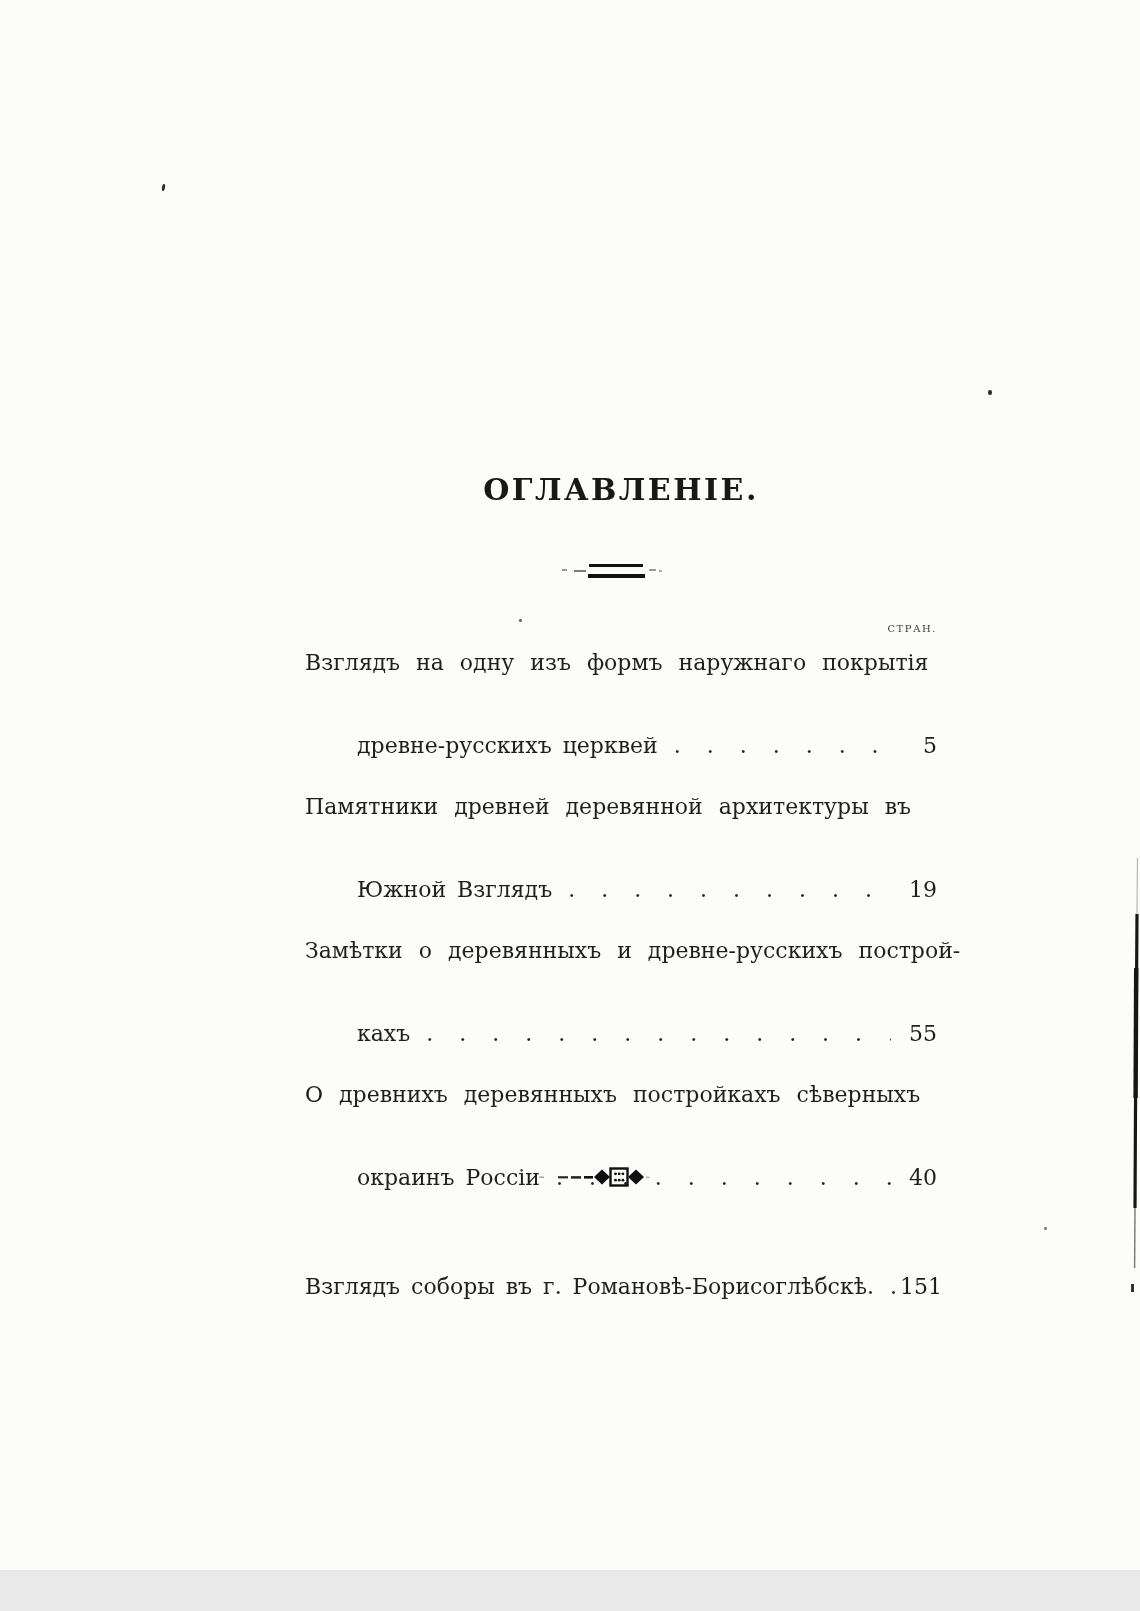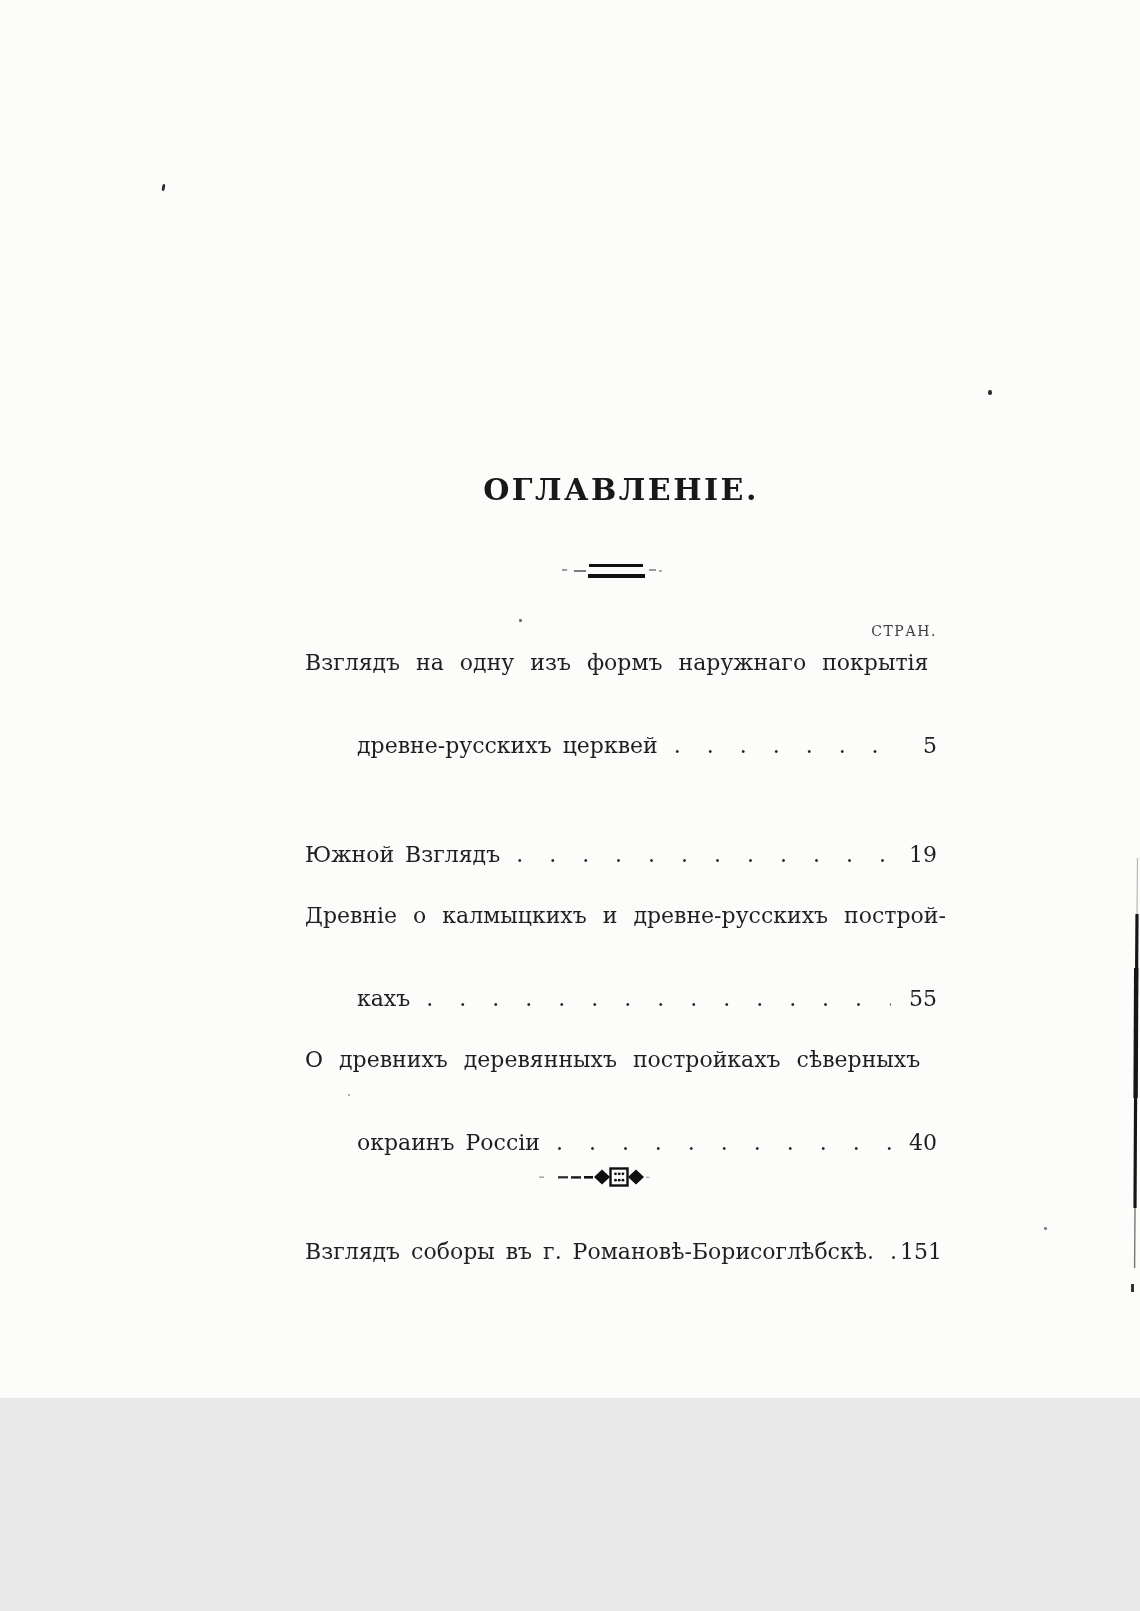--- a/index.html
+++ b/index.html
@@ -1,18 +1,18 @@
 <!DOCTYPE html>
 <html><head>
 <meta charset="utf-8">
 <style>
   html,body{margin:0;padding:0;background:#e9e9e9;}
   .sheet{
     position:relative;
-    width:1140px;height:1398px;
+    width:1140px;height:1570px;
     margin:0 auto;
     background:#fcfcfb;
     overflow:hidden;
     font-family:"DejaVu Serif", serif;
     color:#1f1f1f;
   }
   
   .title{
     position:absolute;left:305px;top:472px;width:632px;
     text-align:center;
@@ -24,21 +24,21 @@
   .divider{position:absolute;left:540px;top:560px;width:150px;height:30px;}
   .divider .bar-top{position:absolute;left:49px;top:4px;width:54px;height:3px;background:#111;}
   .divider .bar-bottom{position:absolute;left:48px;top:14px;width:57px;height:3.5px;background:#111;}
   .divider .fl1{position:absolute;left:22px;top:9px;width:5px;height:2px;background:#9a9a9a;}
   .divider .fl2{position:absolute;left:34px;top:10px;width:12px;height:2px;background:#7b7b7b;}
   .divider .fr1{position:absolute;left:109px;top:9px;width:7px;height:2px;background:#9a9a9a;}
   .divider .fr2{position:absolute;left:119px;top:10px;width:3px;height:2px;background:#ababab;}
   
   .col-header{
     position:absolute;right:203px;top:623px;
-    font-size:14px;letter-spacing:1.5px;color:#3c3c3c;
+    font-size:10px;letter-spacing:1.5px;color:#3c3c3c;
   }
   
   .toc{position:absolute;left:305px;top:645px;width:632px;}
   .entry{margin-bottom:26px;font-size:22px;line-height:35px;}
   .entry .l1{word-spacing:9px;white-space:nowrap;}
   .entry .l2row{display:flex;align-items:baseline;margin-left:52px;}
   .entry .l2row:first-child{margin-left:0;}
   .entry .l2{word-spacing:4px;white-space:nowrap;margin-top:48px;}
   .entry .dots{
     flex:1;overflow:hidden;white-space:nowrap;
@@ -85,29 +85,30 @@
     <div class="entry">
       <div class="l1">Взглядъ на одну изъ формъ наружнаго покрытія</div>
       <div class="l2row">
         <span class="l2">древне-русскихъ церквей</span>
         <span class="dots">. . . . . . . .</span>
         <span class="pg">5</span>
       </div>
     </div>
 
     <div class="entry">
+      <div class="l1">Памятники древней деревянной архитектуры въ</div>
       <div class="l2row">
         <span class="l2">Южной Взглядъ</span>
         <span class="dots">. . . . . . . . . . . .</span>
         <span class="pg">19</span>
       </div>
     </div>
 
     <div class="entry">
-      <div class="l1">Древніе о калмыцкихъ и древне-русскихъ построй-</div>
+      <div class="l1">Замѣтки о деревянныхъ и древне-русскихъ построй-</div>
       <div class="l2row">
         <span class="l2">кахъ</span>
         <span class="dots">. . . . . . . . . . . . . . .</span>
         <span class="pg">55</span>
       </div>
     </div>
 
     <div class="entry">
       <div class="l1">О древнихъ деревянныхъ постройкахъ сѣверныхъ</div>
       <div class="l2row">

